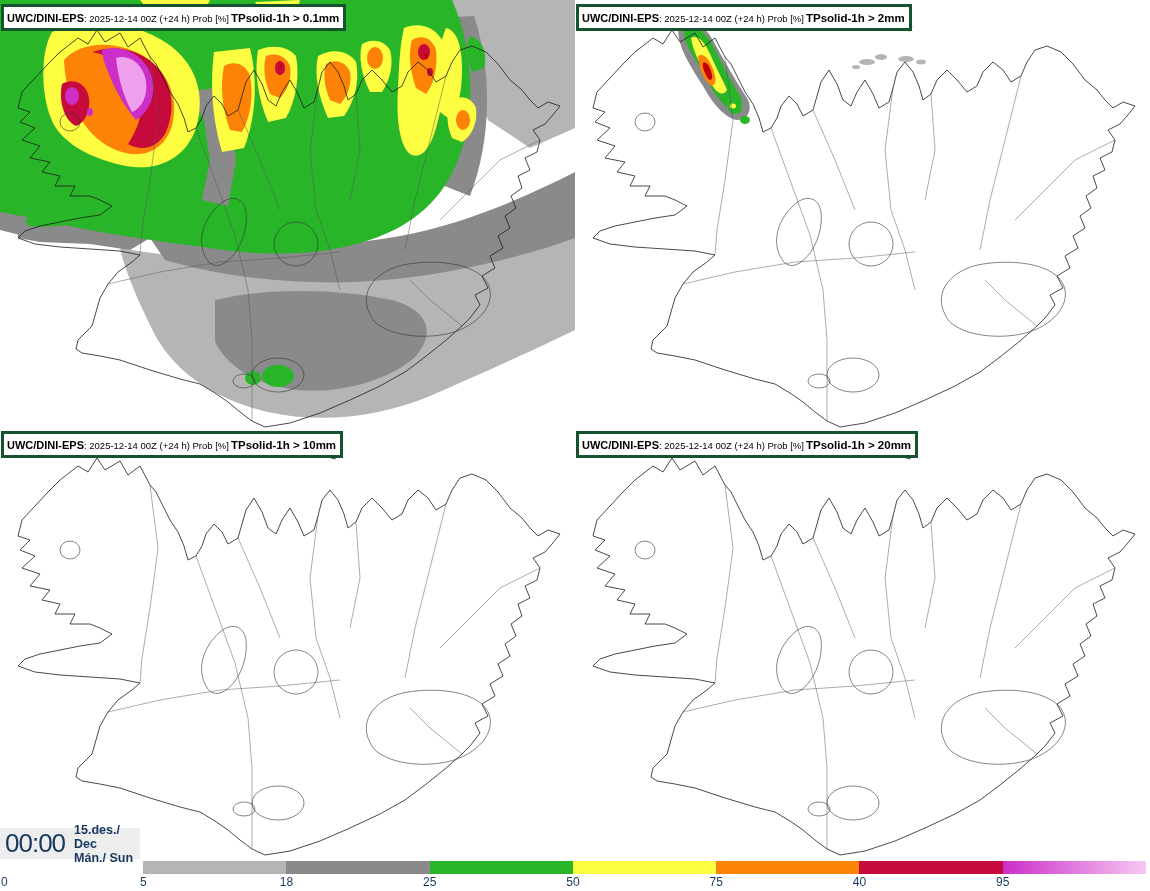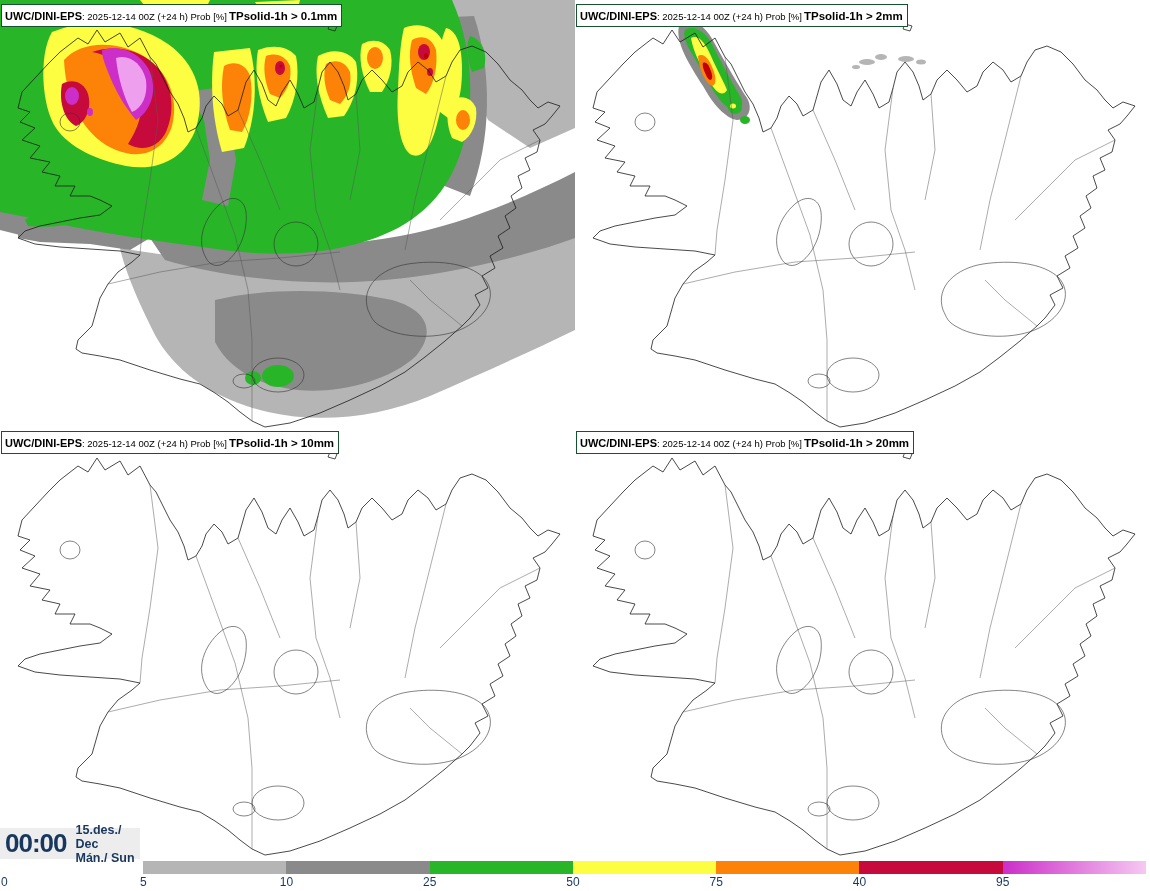--- a/index.html
+++ b/index.html
@@ -13,32 +13,32 @@
     font-family:"Liberation Sans","DejaVu Sans",sans-serif;
   }
   .panel{position:absolute;overflow:hidden;}
   .panel.tl{left:0;top:0;width:575px;height:428px;}
   .panel.tr{left:575px;top:0;width:575px;height:428px;}
   .panel.bl{left:0;top:428px;width:575px;height:463px;}
   .panel.br{left:575px;top:428px;width:575px;height:463px;}
   svg.map{position:absolute;left:0;top:0;width:575px;height:440px;display:block;}
   .title-box{
     position:absolute;left:1px;top:4px;z-index:5;
-    background:#ffffff;border:1px solid #14532d;
+    background:#ffffff;border:3px solid #14532d;
     padding:1px 4px 2px 3px;white-space:nowrap;color:#000;text-align:right;
   }
   .panel.bl .title-box,.panel.br .title-box{top:3px;}
   .t-model{font-weight:bold;font-size:11px;}
   .t-meta{font-size:9.5px;margin-right:2px;}
   .t-thresh{font-weight:bold;font-size:11.5px;}
   .time-box{
     position:absolute;left:0;top:828px;width:140px;height:31px;z-index:10;
     background:var(--box-gray);display:flex;align-items:center;
   }
-  .time{font-size:26px;font-weight:bold;color:var(--navy);margin-left:5px;letter-spacing:-1px;}
+  .time{font-size:26px;font-weight:normal;color:var(--navy);margin-left:5px;letter-spacing:-1px;}
   .date{display:flex;flex-direction:column;margin-left:9px;color:var(--navy);
         font-size:12.5px;font-weight:600;line-height:14px;}
   .legend-bar{
     position:absolute;left:143px;top:861px;width:1003px;height:13px;z-index:9;display:flex;
   }
   .legend-bar .seg{flex:1 1 0;}
   .legend-ticks{
     position:absolute;left:0;top:875px;width:1146px;height:16px;z-index:9;
     color:var(--navy);font-size:12px;
   }
@@ -210,20 +210,20 @@
     <div class="seg" style="background: rgb(138, 138, 138);"></div>
     <div class="seg" style="background: rgb(40, 182, 40);"></div>
     <div class="seg" style="background: rgb(253, 253, 65);"></div>
     <div class="seg" style="background: rgb(253, 130, 8);"></div>
     <div class="seg" style="background: rgb(199, 10, 60);"></div>
     <div class="seg" style="background: linear-gradient(90deg, rgb(203, 47, 200), rgb(246, 200, 242));"></div>
   </div>
 <div class="legend-ticks">
     <span style="left: 1px;">0</span>
     <span style="left: 12.5%; transform: translateX(-50%);">5</span>
-    <span style="left: 25%; transform: translateX(-50%);">10</span>
+    <span style="left: 25%; transform: translateX(-50%);">18</span>
     <span style="left: 37.5%; transform: translateX(-50%);">25</span>
     <span style="left: 50%; transform: translateX(-50%);">50</span>
     <span style="left: 62.5%; transform: translateX(-50%);">75</span>
     <span style="left: 75%; transform: translateX(-50%);">40</span>
     <span style="left: 87.5%; transform: translateX(-50%);">95</span>
     <span style="left: 100%; transform: translateX(-85%); margin-left: 36px;">99</span>
   </div>
 
 </body></html>

